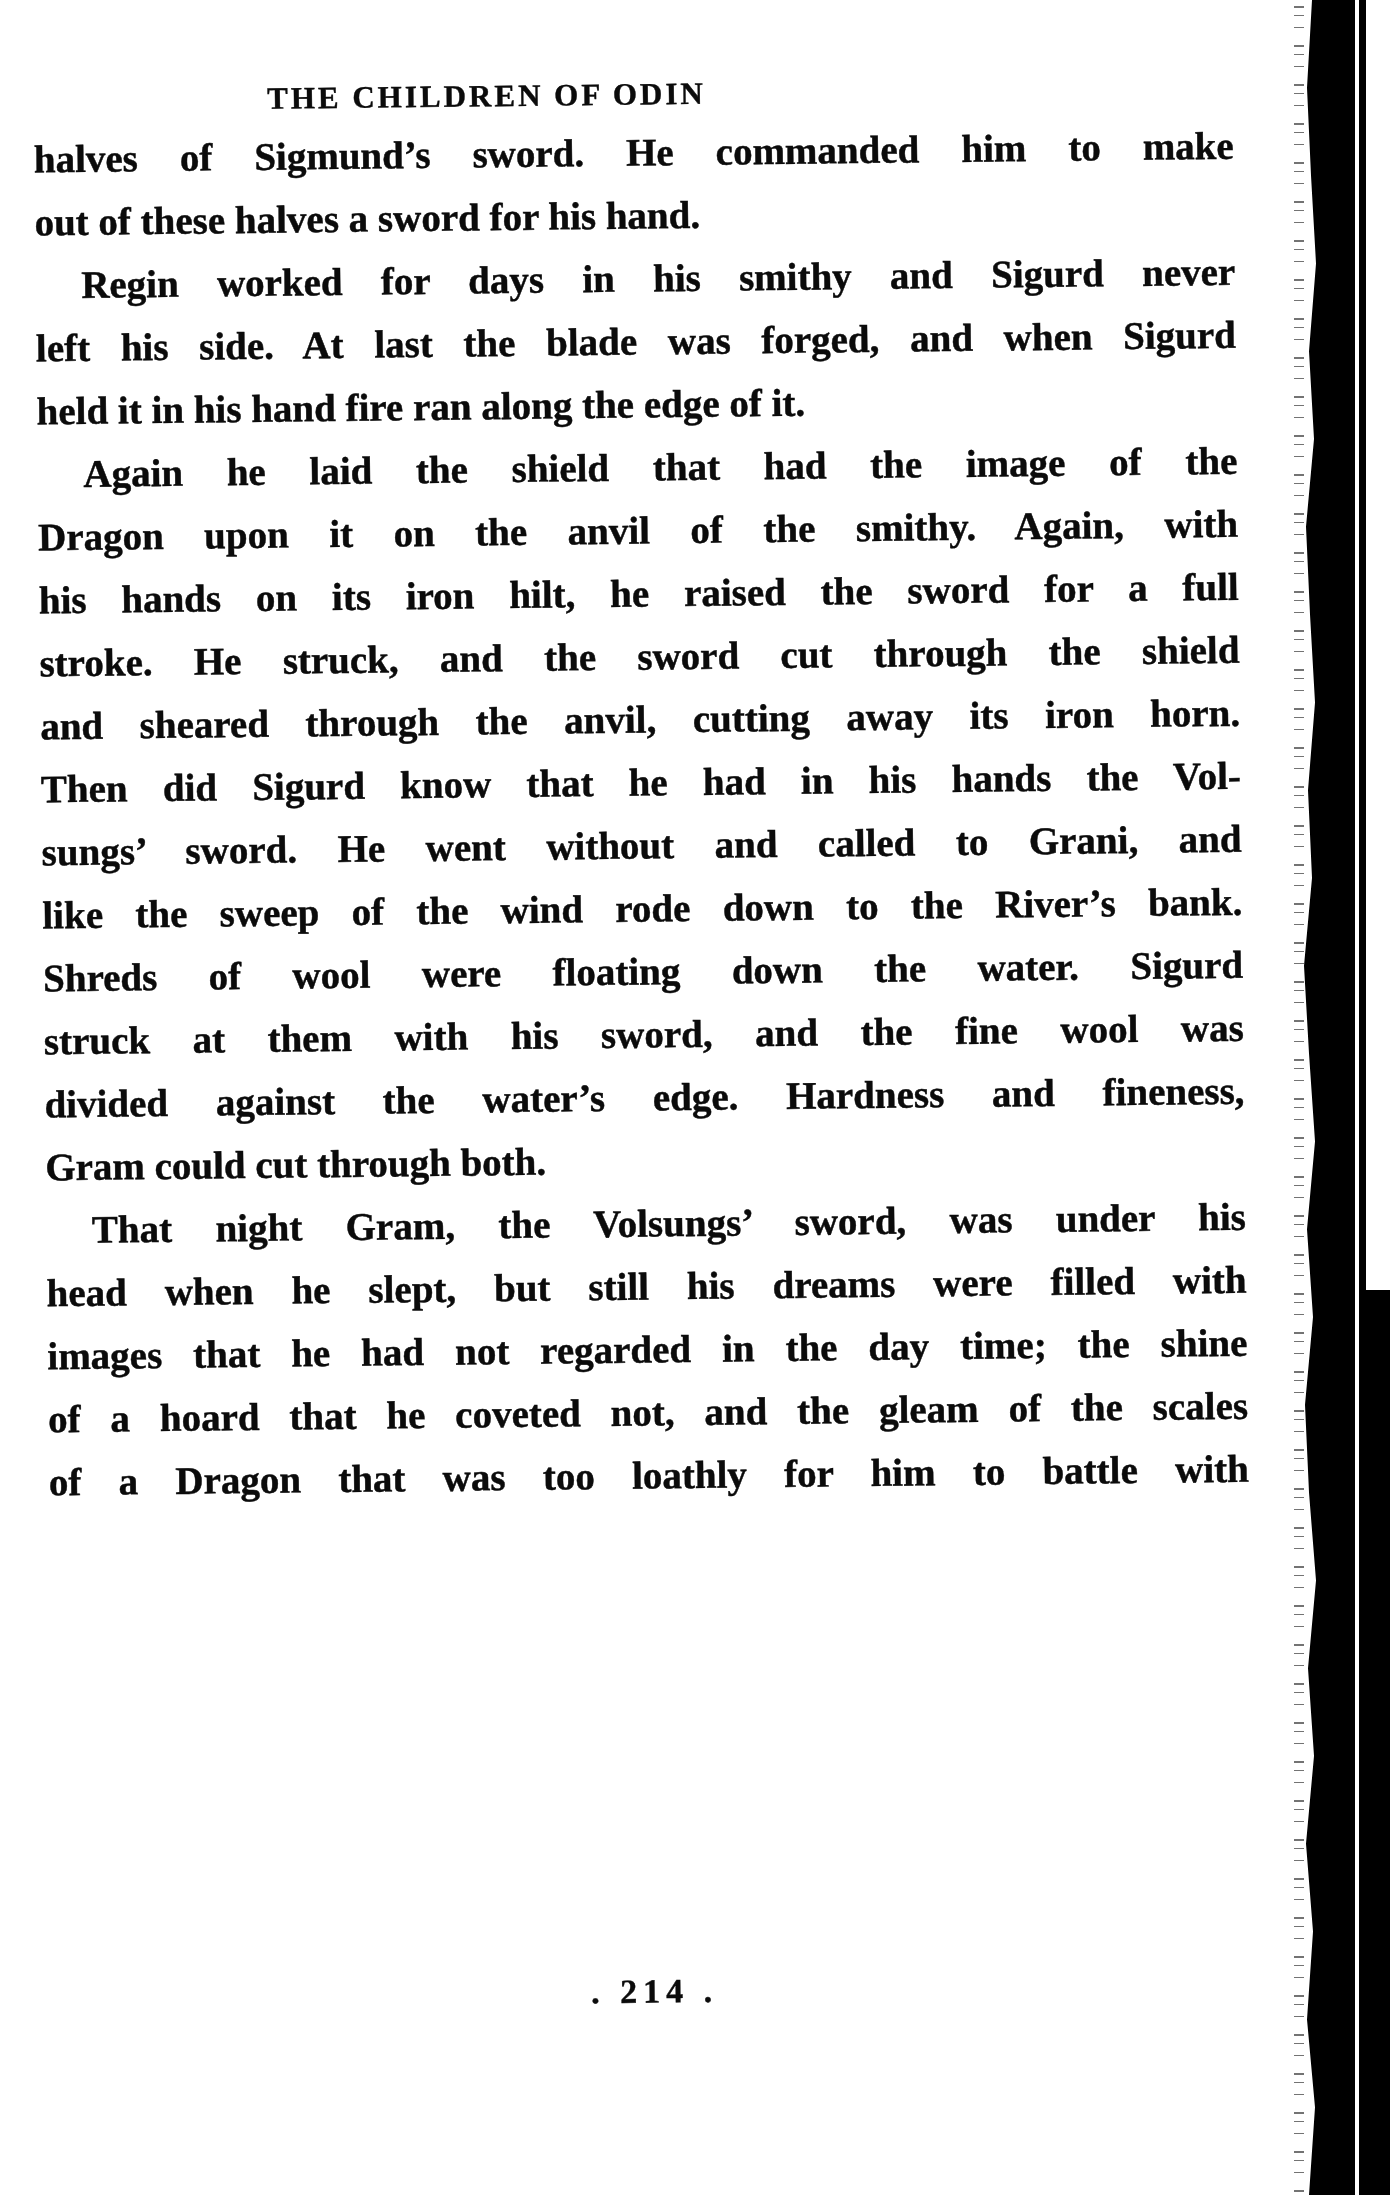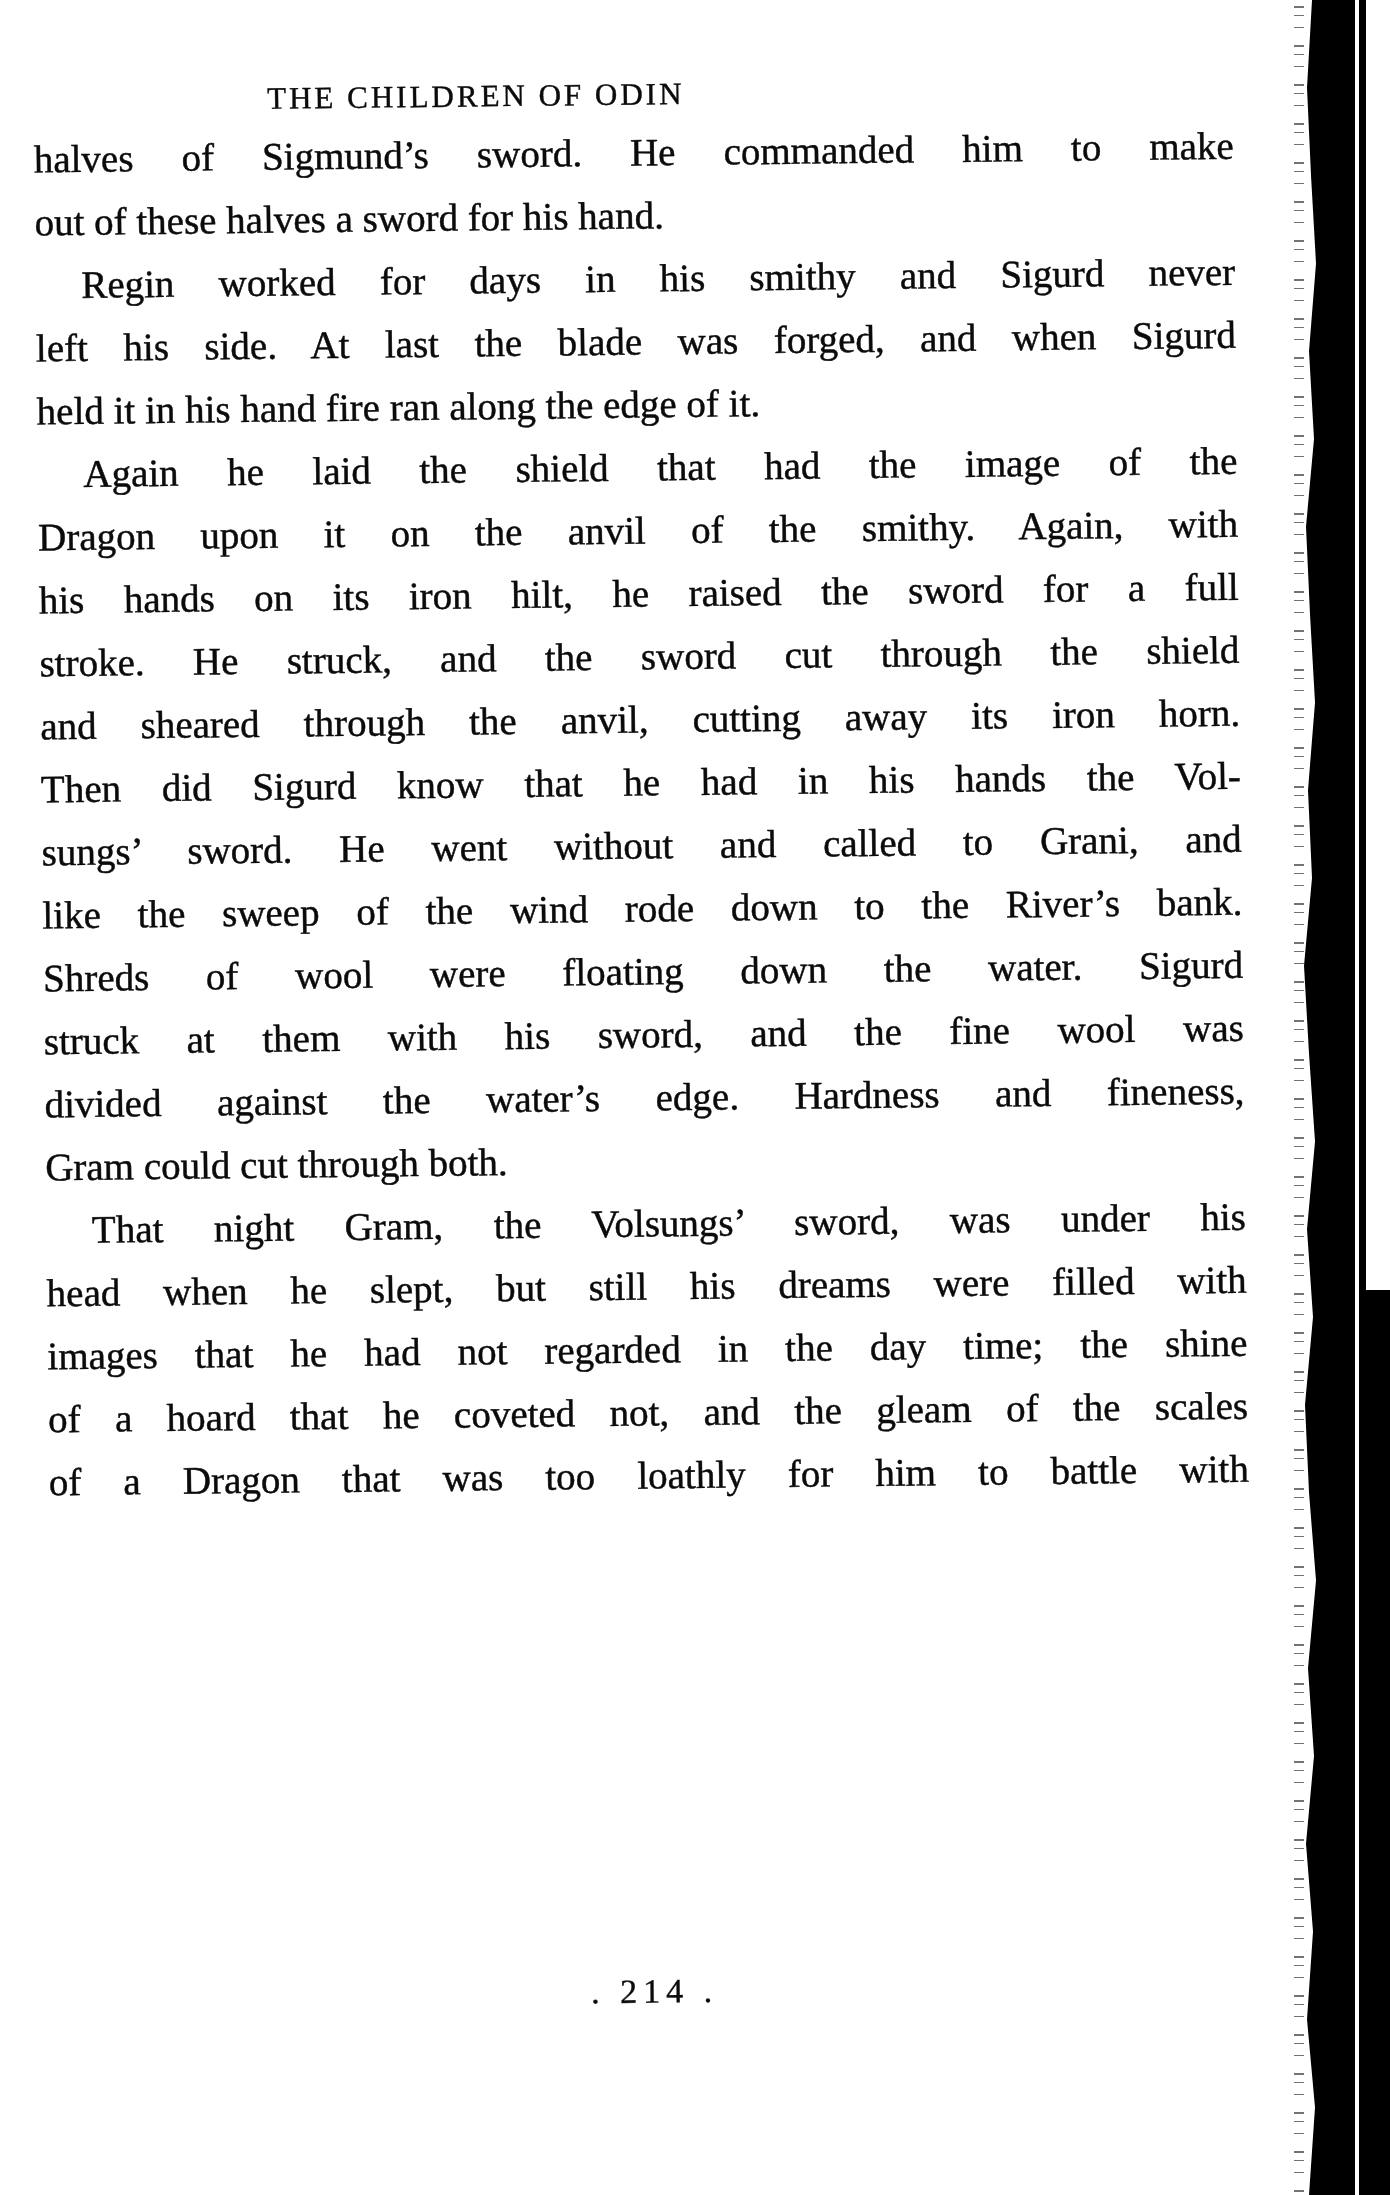--- a/index.html
+++ b/index.html
@@ -8,20 +8,21 @@
     --binding:#000000;
   }
   *{margin:0;padding:0;box-sizing:border-box;}
   html,body{background:#888;}
   body{width:1390px;height:2195px;position:relative;overflow:hidden;margin:0 auto;}
   .page{
     position:absolute;inset:0;
     background:var(--paper);
     font-family:"Liberation Serif", serif;
     color:var(--ink);
+    font-weight:bold;
   }
   .scan{
     position:absolute;inset:0;
     transform:rotate(-0.65deg);
     transform-origin:50% 48%;
   }
   .running-head{
     position:absolute;
     left:278px;top:76px;
     font-size:31px;

